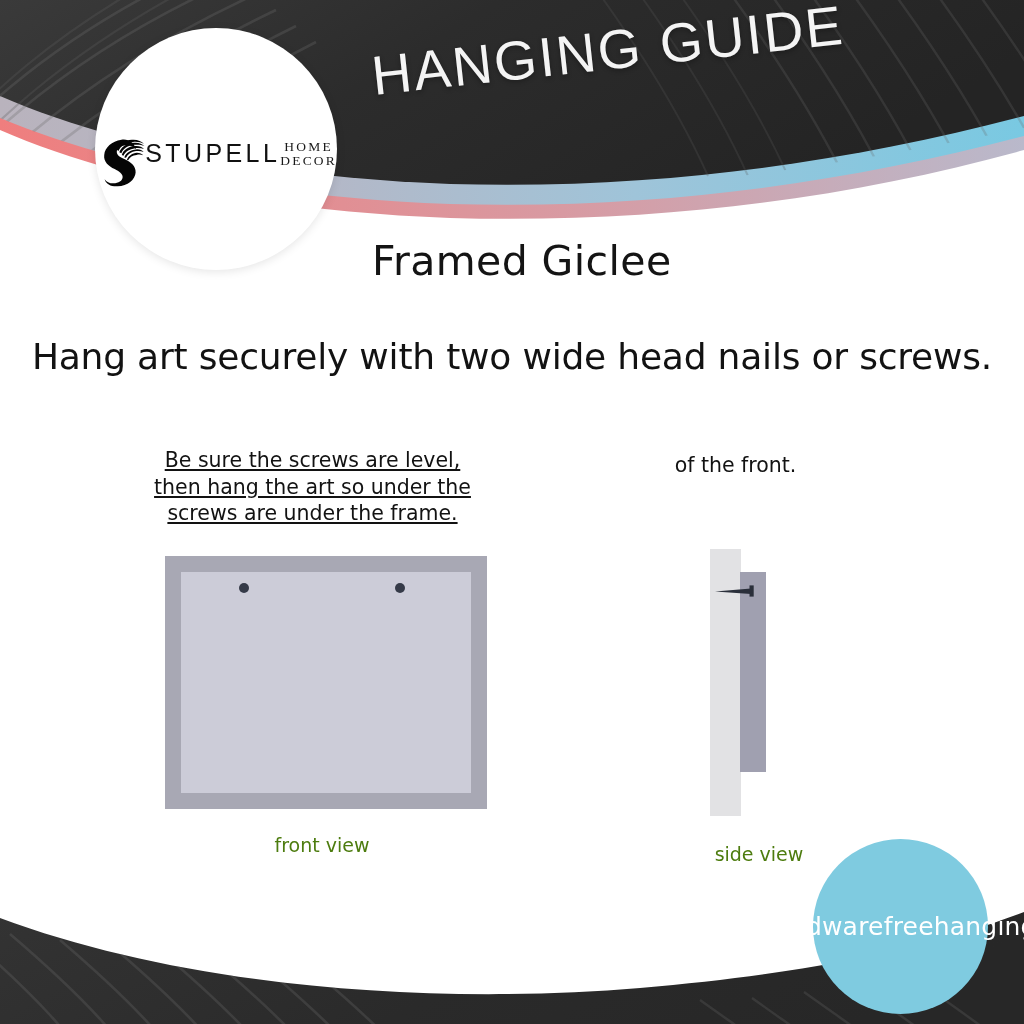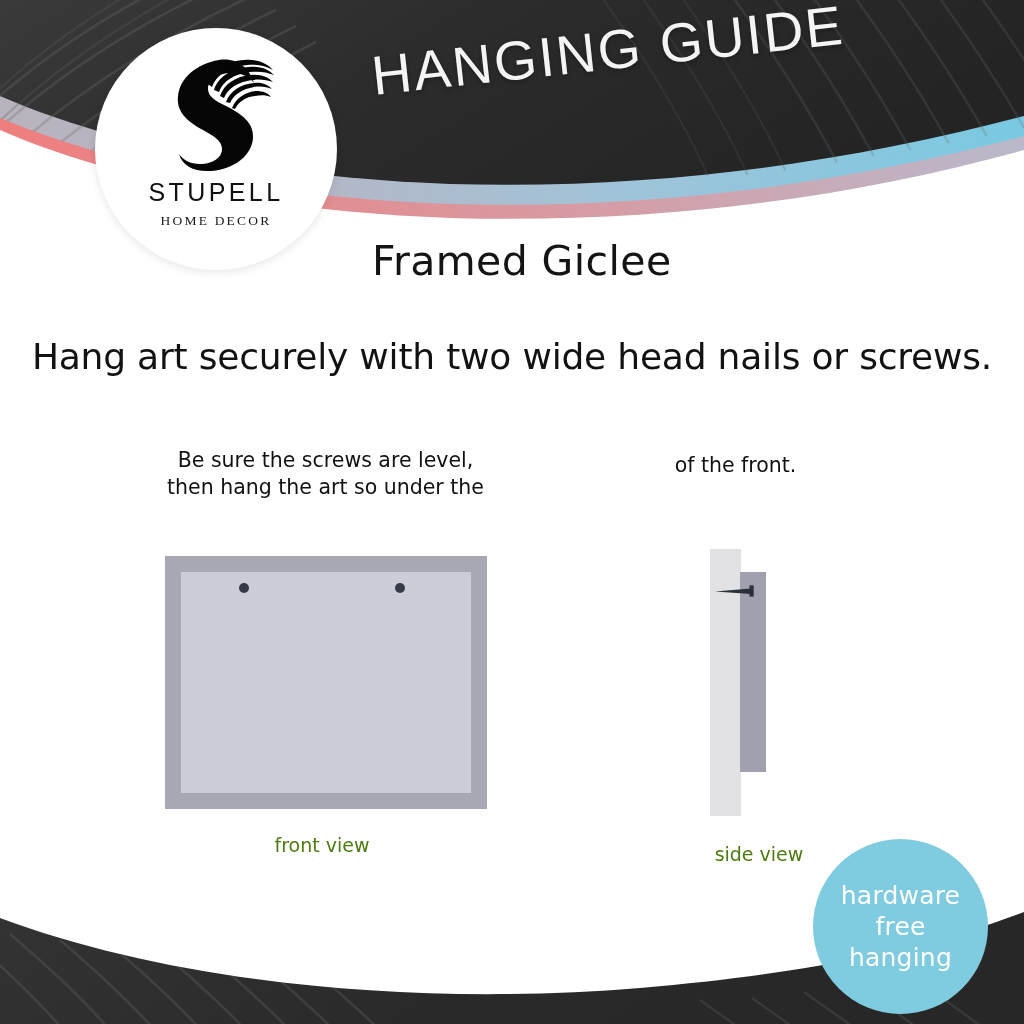--- a/index.html
+++ b/index.html
@@ -13,21 +13,21 @@
   #stage{position:absolute;inset:0;width:1024px;height:1024px;overflow:hidden;background:#fff;}
 
   
   .wave-layer{position:absolute;left:0;top:0;width:1024px;height:1024px;pointer-events:none;}
 
   
   #logo-badge{
     position:absolute;left:95px;top:28px;width:242px;height:242px;
     border-radius:50%;background:#ffffff;
     box-shadow:0 2px 10px rgba(0,0,0,0.10);
-    display:flex;flex-direction:column;align-items:center;justify-content:flex-start;
+    display:flex;flex-direction:row;align-items:center;justify-content:flex-start;
     z-index:40;
     text-align:center;
   }
   #logo-mark{margin-top:26px;width:120px;height:118px;}
   #logo-word{
     margin-top:8px;font-size:25px;letter-spacing:3.4px;color:#111;
     font-family:"Liberation Sans", sans-serif;font-weight:400;line-height:1;
   }
   #logo-sub{
     margin-top:9px;font-size:13.5px;letter-spacing:2.2px;color:#1a1a1a;
@@ -54,21 +54,21 @@
     position:absolute;left:0;top:336px;width:1024px;text-align:center;
     font-size:36px;color:#121212;font-weight:400;letter-spacing:-0.2px;
     font-family:"DejaVu Sans", sans-serif;z-index:20;
   }
 
   
   .caption{
     position:absolute;color:#121212;font-size:20.5px;line-height:26.5px;
     font-family:"DejaVu Sans", sans-serif;font-weight:400;text-align:center;z-index:20;
   }
-  #caption-front{left:143px;top:447px;width:365px;}
+  #caption-front{left:130px;top:447px;width:365px;text-decoration:underline;}
   #caption-side{left:588px;top:452px;width:295px;}
 
   
   #front-view{position:absolute;left:165px;top:556px;width:322px;height:253px;z-index:15;}
   #front-frame-border{
     position:absolute;inset:0;background:#a8a8b4;
   }
   #front-frame-inner{
     position:absolute;left:16px;top:16px;right:16px;bottom:16px;background:#ccccd8;
   }
@@ -87,21 +87,21 @@
     position:absolute;color:#4d7c0f;font-size:19px;
     font-family:"DejaVu Sans", sans-serif;text-align:center;z-index:20;
   }
   #label-front{left:166px;top:834px;width:312px;}
   #label-side{left:652px;top:843px;width:214px;}
 
   
   #hardware-badge{
     position:absolute;left:813px;top:839px;width:175px;height:175px;
     border-radius:50%;background:#7fcbe0;
-    display:flex;flex-direction:column;align-items:center;justify-content:center;
+    display:flex;flex-direction:row;align-items:center;justify-content:center;
     z-index:50;
   }
   .badge-line{
     color:#ffffff;font-size:25px;line-height:31px;font-weight:400;
     font-family:"DejaVu Sans", sans-serif;text-align:center;letter-spacing:0.2px;
   }
 </style>
 </head>
 <body>
 
@@ -224,20 +224,21 @@
 
   <div id="header-title">HANGING GUIDE</div>
 
   <div id="product-type">Framed Giclee</div>
 
   <div id="lead-text">Hang art securely with two wide head nails or screws.</div>
 
   <div class="caption" id="caption-front">
     <div>Be sure the screws are level,</div>
     <div>then hang the art so under the</div>
+    <div>screws are under the frame.</div>
   </div>
 
   <div class="caption" id="caption-side">
     <div>of the front.</div>
   </div>
 
   <div id="front-view">
     <div id="front-frame-border"></div>
     <div id="front-frame-inner"></div>
     <div class="screw-dot" id="screw-dot-left"></div>

